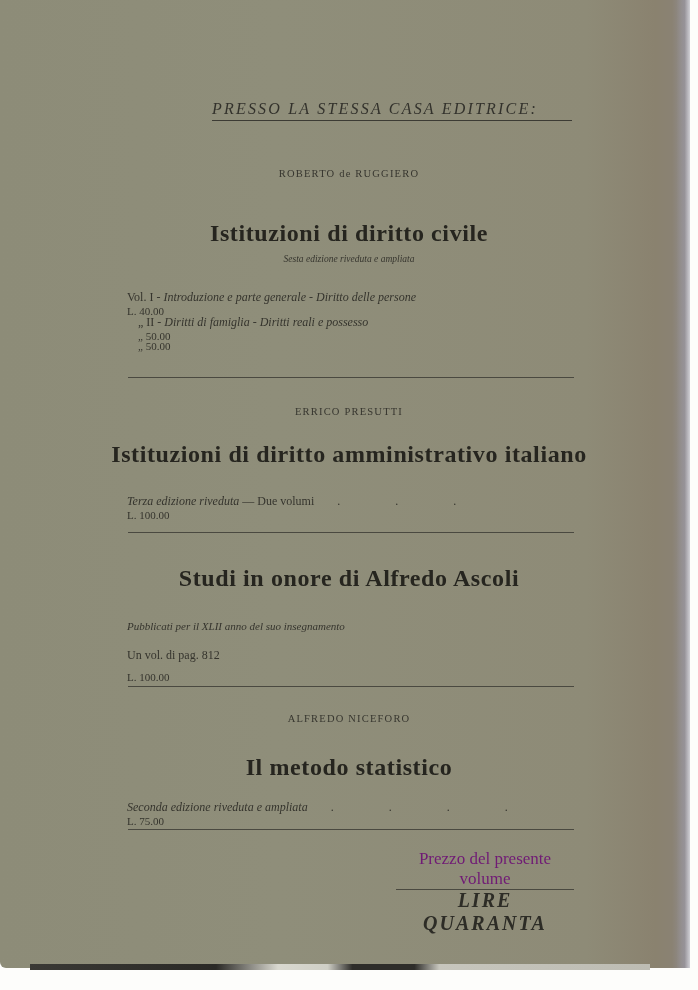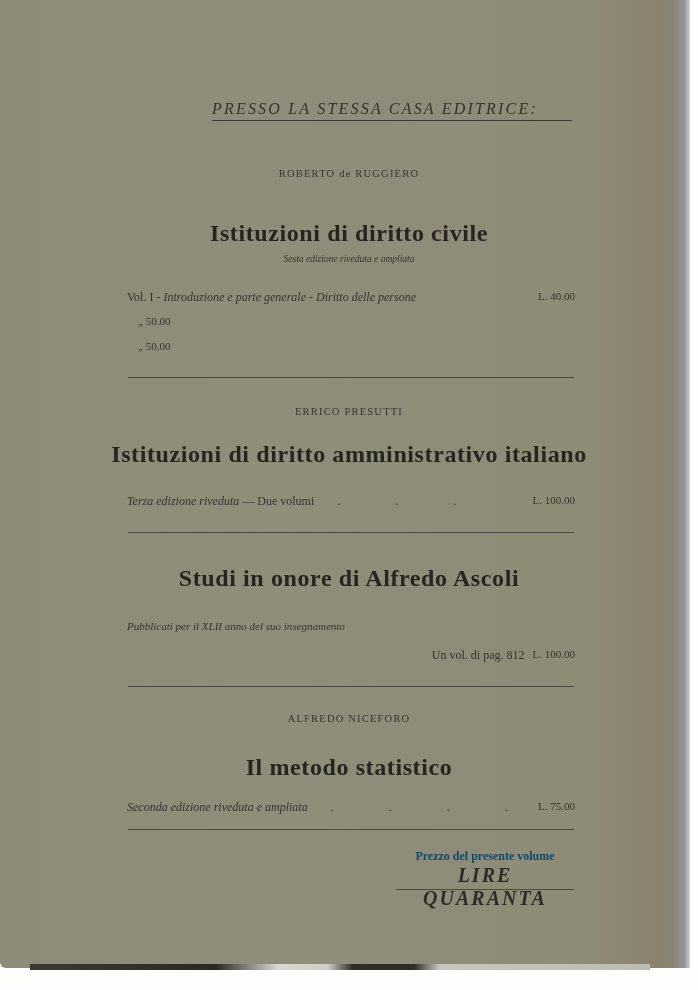--- a/index.html
+++ b/index.html
@@ -26,49 +26,50 @@
     .header {
       position: absolute; left: 212px; top: 100px; width: 360px;
       font-style: italic; font-size: 16px; letter-spacing: 2.2px; color: #33322c;
       border-bottom: 1.5px solid #3c3b34; padding-bottom: 2px; text-align: left;
     }
     .author { font-size: 10.5px; letter-spacing: 1.2px; color: #37362f; }
     .title { font-size: 24px; font-weight: bold; letter-spacing: 0.6px; color: #26251f; }
     .subtitle { font-style: italic; font-size: 9.5px; color: #36352e; }
     .row {
       position: absolute; left: 127px; width: 448px; font-size: 12px;
-      display: flex; justify-content: space-between; color: #35342d;
+      display: flex; justify-content: space-between; color: #35342d; flex-direction: column;
     }
     .row .desc { font-style: italic; }
     .row .price { font-size: 11px; white-space: nowrap; }
     .rule { position: absolute; left: 128px; width: 446px; height: 0; border-top: 1.5px solid #4a4940; }
     .it { font-style: italic; }
     .dots { letter-spacing: 26px; padding-left: 20px; }
     .price-note { position: absolute; left: 396px; width: 178px; text-align: center; }
-    .price-note .small { font-size: 12px; color: #0c4a6e; font-weight: bold; }
+    .price-note .small { font-size: 17px; color: #701a75; }
     .price-note .big { font-size: 20px; font-weight: bold; letter-spacing: 2px; color: #2d2c26; font-style: italic; }
     .price-rule { position: absolute; left: 396px; top: 889px; width: 178px; border-top: 1.5px solid #4a4940; }
   </style>
 </head>
 <body>
 
 <div class="cover"></div>
 <div class="bottom-edge"></div>
 
 <div class="header">PRESSO LA STESSA CASA EDITRICE:</div>
 
 <div class="center author" style="top:168px;">ROBERTO de RUGGIERO</div>
 <div class="center title" style="top:220px;">Istituzioni di diritto civile</div>
 <div class="center subtitle" style="top:254px;">Sesta edizione riveduta e ampliata</div>
 
 <div class="row" style="top:290px;">
   <span><span>Vol. I -</span> <span class="desc">Introduzione e parte generale - Diritto delle persone</span></span>
   <span class="price">L. 40.00</span>
 </div>
 <div class="row" style="top:315px; left:138px; width:437px;">
+  <span><span>„ II -</span> <span class="desc">Diritti di famiglia - Diritti reali e possesso</span></span>
   <span class="price">„ 50.00</span>
 </div>
 <div class="row" style="top:340px; left:138px; width:437px;">
   <span class="price">„ 50.00</span>
 </div>
 <div class="rule" style="top:377px;"></div>
 
 <div class="center author" style="top:406px;">ERRICO PRESUTTI</div>
 <div class="center title" style="top:441px;">Istituzioni di diritto amministrativo italiano</div>
 <div class="row" style="top:494px;font-family:Liberation Serif, serif;">

